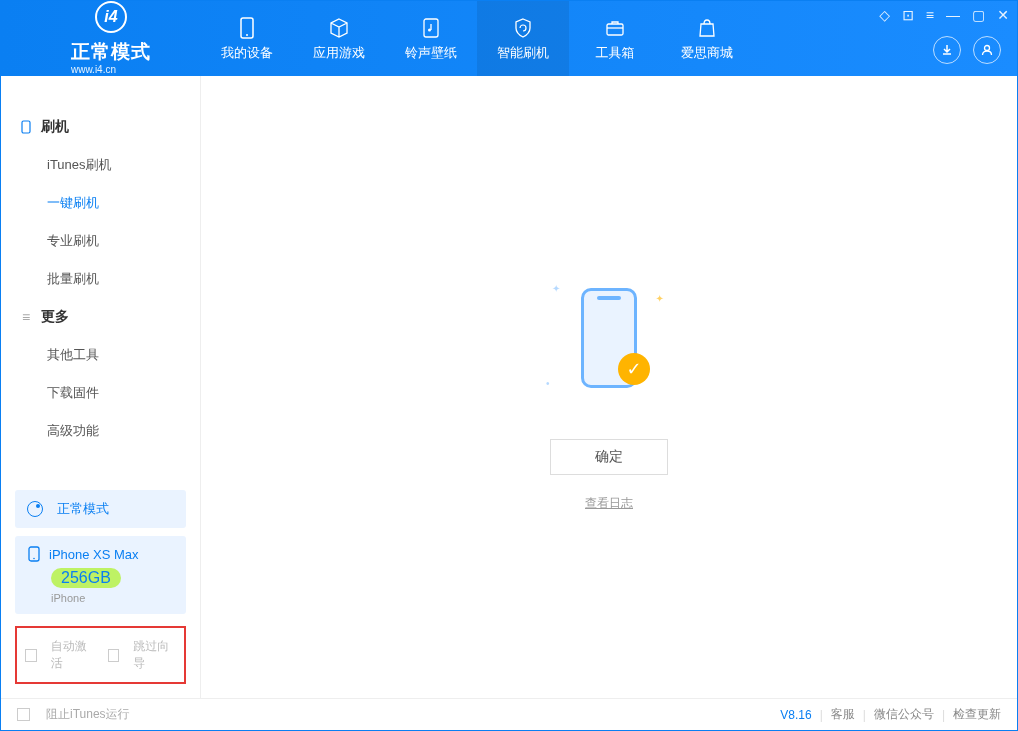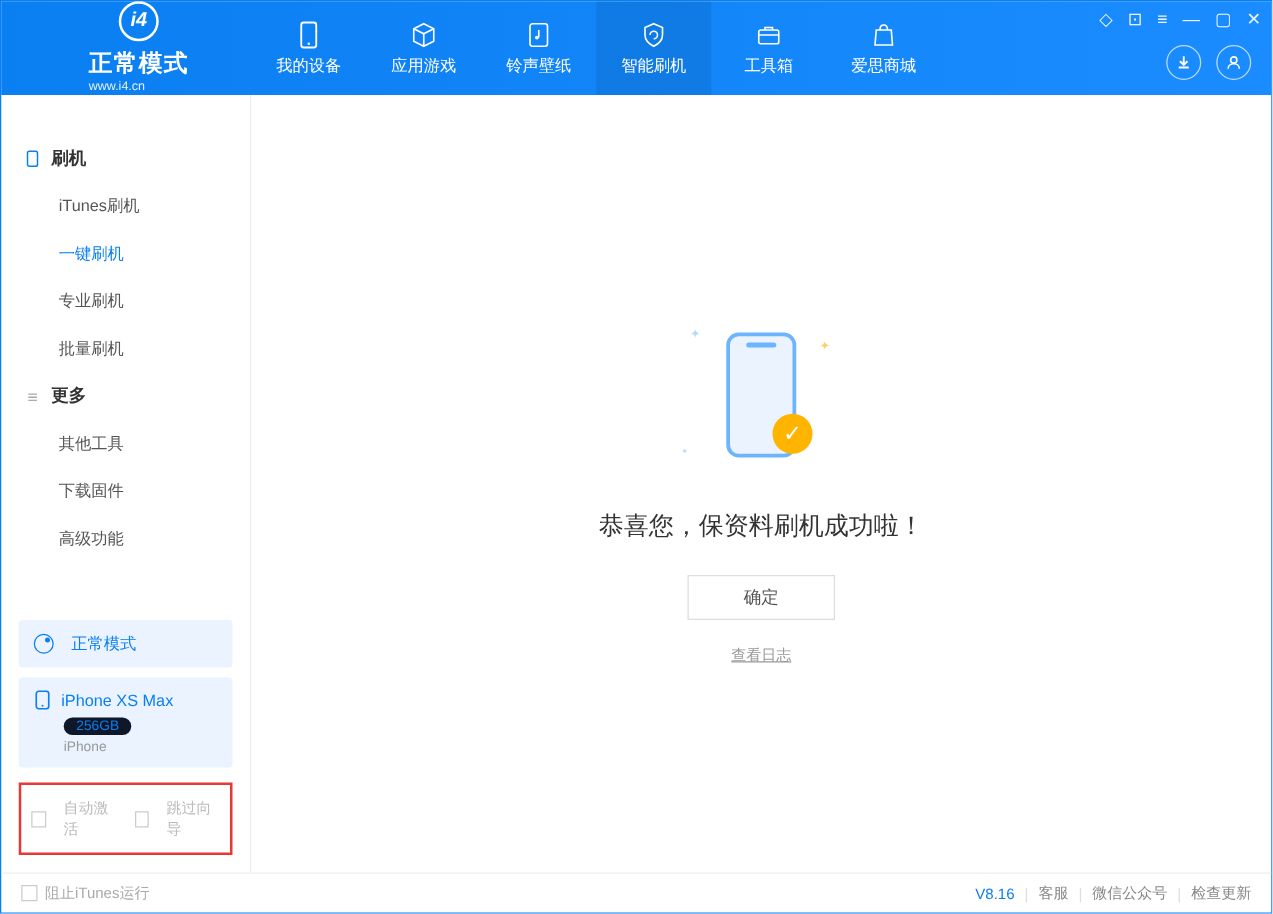--- a/index.html
+++ b/index.html
@@ -30,21 +30,21 @@
 .side-group-title .gicon { width: 14px; height: 14px; display: flex; align-items: center; justify-content: center; color: #0a7ff2; }
 .side-item { padding: 10px 18px 10px 46px; cursor: pointer; color: #555; font-size: 13px; }
 .side-item.active { color: #0a7ff2; }
 
 .mode-box { margin: 8px 14px; background: #eaf3ff; border-radius: 3px; padding: 10px 12px; display: flex; align-items: center; gap: 14px; color: #0a7ff2; font-size: 13px; }
 .mode-box .dot { width: 16px; height: 16px; border: 1.5px solid #0a7ff2; border-radius: 50%; position: relative; }
 .mode-box .dot::after { content: ""; position: absolute; width: 4px; height: 4px; background: #0a7ff2; border-radius: 50%; top: 2px; right: 2px; }
 
 .device-box { margin: 0 14px 10px; background: #eaf3ff; border-radius: 3px; padding: 10px 12px; font-size: 13px; }
 .device-box .row1 { display: flex; align-items: center; gap: 8px; color: #0a7ff2; font-weight: normal; }
-.device-box .capacity { display: inline-block; margin-top: 6px; margin-left: 24px; background: #0f172a; color: #0a7ff2; border-radius: 10px; padding: 1px 10px; font-size: 11px; }
+.device-box .capacity { display: inline-block; margin-top: 6px; margin-left: 24px; background: #bef264; color: #0a7ff2; border-radius: 10px; padding: 1px 10px; font-size: 16px; }
 .device-box .type { margin-top: 4px; margin-left: 24px; color: #999; font-size: 11px; }
 
 .checkbox-row { margin: 2px 14px 14px; border: 2px solid #e53935; padding: 10px 8px; display: flex; gap: 14px; align-items: center; font-size: 12px; color: #bbb; }
 .chk { width: 13px; height: 13px; border: 1px solid #ccc; display: inline-block; }
 
 
 .main { flex: 1; display: flex; flex-direction: column; align-items: center; justify-content: center; gap: 16px; }
 .phone-illus { position: relative; width: 150px; height: 150px; display: flex; align-items: center; justify-content: center; }
 .phone-shape { width: 56px; height: 100px; border: 3px solid #6db4ff; border-radius: 10px; background: #eaf3ff; position: relative; }
 .phone-shape .notch { position: absolute; top: 5px; left: 50%; transform: translateX(-50%); width: 24px; height: 4px; background: #6db4ff; border-radius: 2px; }
@@ -53,21 +53,21 @@
 .star.s1 { top: 20px; left: 18px; }
 .star.s2 { top: 30px; right: 20px; color: #ffb400; opacity: 0.6; }
 .star.s3 { bottom: 24px; left: 12px; }
 
 .success-text { font-size: 20px; color: #333; }
 .ok-btn { margin-top: 10px; padding: 8px 44px; border: 1px solid #ddd; background: #fff; color: #555; cursor: pointer; font-size: 14px; }
 .log-link { color: #999; font-size: 12px; cursor: pointer; text-decoration: underline; margin-top: 4px; }
 
 
 .footer { height: 32px; border-top: 1px solid #eee; display: flex; align-items: center; padding: 0 16px; font-size: 12px; color: #aaa; }
-.footer .left { display: flex; align-items: center; gap: 6px; }
+.footer .left { display: flex; align-items: center; gap: 16px; }
 .footer .right { margin-left: auto; display: flex; align-items: center; gap: 8px; }
 .footer .ver { color: #0a7ff2; }
 .footer .divider { color: #ddd; }
 .footer .link { color: #888; cursor: pointer; }
 
 svg { display: block; }
 </style>
 </head>
 <body>
 
@@ -214,21 +214,20 @@
     <div class="main">
       <div class="phone-illus">
         <span class="star s1">✦</span>
         <span class="star s2">✦</span>
         <span class="star s3">•</span>
         <div class="phone-shape">
             <div class="notch"></div>
           </div>
         <div class="badge-ok">✓</div>
       </div>
-      <div class="success-text">恭喜您，保资料刷机成功啦！</div>
       <button class="ok-btn">确定</button>
       <span class="log-link">查看日志</span>
     </div>
   </div>
 
   <div class="footer">
     <div class="left">
       <span class="chk"></span>
       <span>阻止iTunes运行</span>
     </div>

